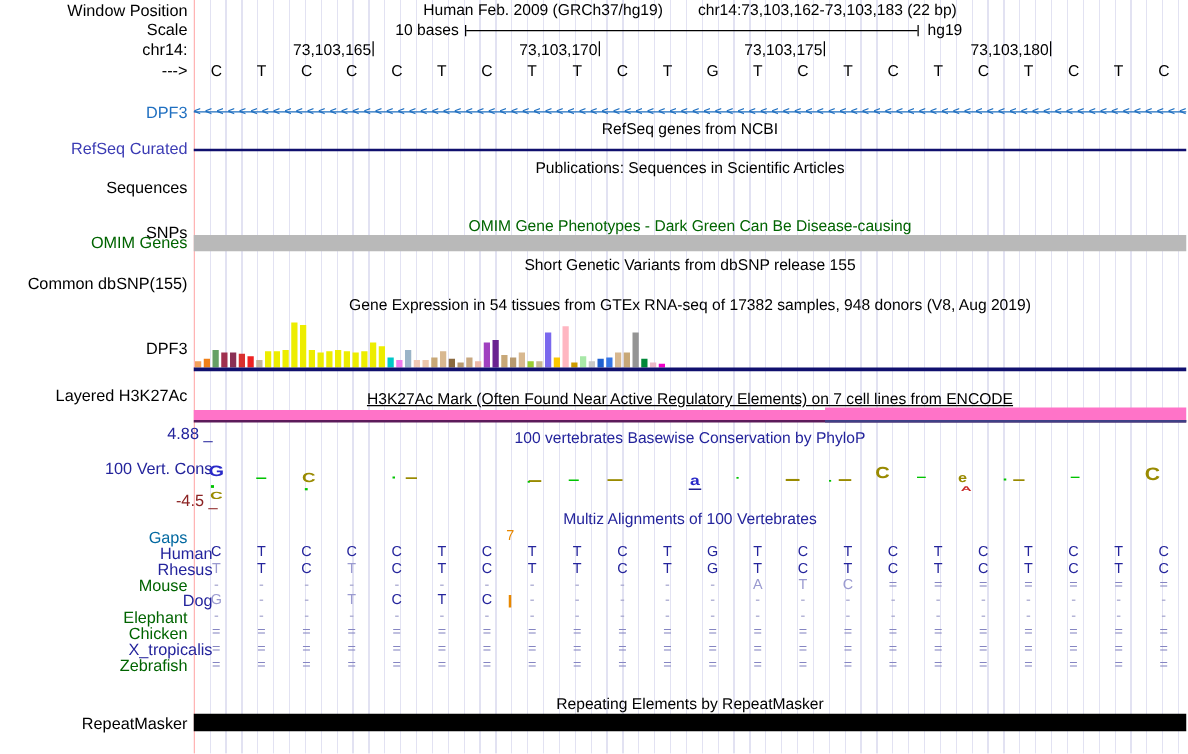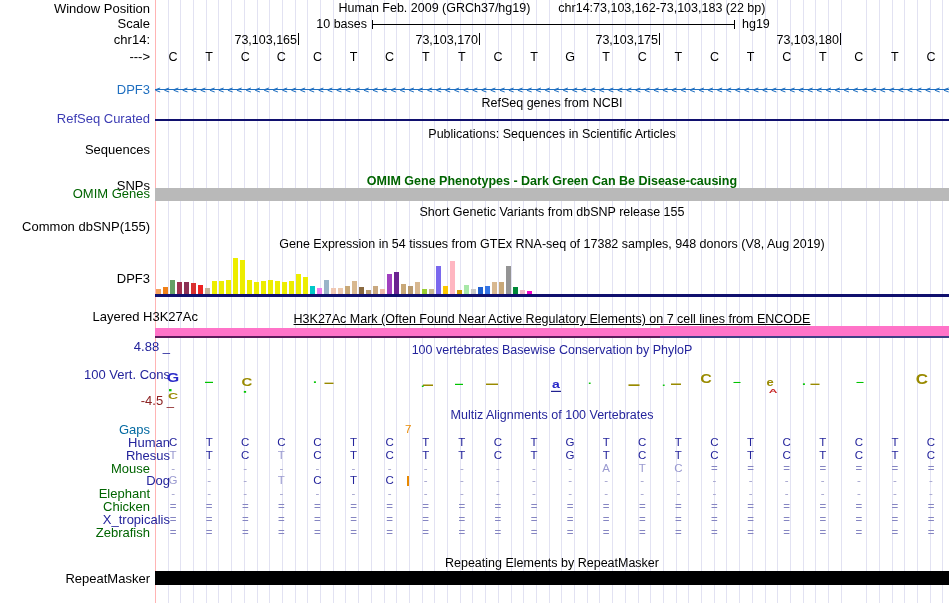--- a/index.html
+++ b/index.html
@@ -5,21 +5,21 @@
   html,body{margin:0;padding:0;background:#fff;}
   #page{position:relative;width:950px;height:603px;background:#fff;overflow:hidden;
         font-family:"Liberation Sans","DejaVu Sans",sans-serif;color:#000;}
   .grid{position:absolute;left:155px;top:0;width:794px;height:603px;
         border-left:1px solid #ffb4b4;
         background:repeating-linear-gradient(to right,transparent 0,transparent 11.7px,#e2e2f2 11.7px,#e2e2f2 12.7px);}
   .gutter-label{position:absolute;left:0;width:150px;text-align:right;font-size:13px;
         line-height:14px;white-space:nowrap;}
   .title{position:absolute;left:155px;width:794px;text-align:center;font-size:12.5px;
         line-height:13px;white-space:nowrap;}
-  .t-green{color:#006400;font-weight:bold;}
+  .t-green{color:#006400;}
   .t-blue{color:#24249c;}
   .lbl-geneblue{color:#1f6fc0;}
   .lbl-refseq{color:#3c3cb4;}
   .lbl-green{color:#006400;}
   .lbl-navy{color:#24249c;padding-left:20px;}
   .lbl-maroon{color:#8b2222;}
   .lbl-orange{color:#0369a1;}
   #top-title{position:absolute;left:155px;top:1px;width:794px;display:flex;
         justify-content:center;gap:28px;font-size:12.5px;white-space:nowrap;}
   #scale-text{position:absolute;left:155px;top:17px;width:212px;text-align:right;font-size:12.5px;}
@@ -289,21 +289,21 @@
       <span class="gbar" style="left: 337px; height: 12px; background: rgb(216, 184, 144);"></span>
       <span class="gbar" style="left: 344px; height: 12px; background: rgb(200, 168, 120);"></span>
       <span class="gbar" style="left: 351px; height: 28px; background: rgb(148, 148, 148);"></span>
       <span class="gbar" style="left: 358px; height: 7px; background: rgb(0, 136, 56);"></span>
       <span class="gbar" style="left: 365px; height: 4px; background: rgb(236, 184, 200);"></span>
       <span class="gbar" style="left: 372px; height: 3px; background: rgb(240, 0, 200);"></span>
     </div>
   <div class="gtex-baseline"></div>
 
   <div class="title" style="top:313px;text-decoration:underline;">H3K27Ac Mark (Often Found Near Active Regulatory Elements) on 7 cell lines from ENCODE</div>
-  <div class="gutter-label" style="top:310px;padding-left:48px;">Layered H3K27Ac</div>
+  <div class="gutter-label" style="top:310px;">Layered H3K27Ac</div>
   <div class="h3k-left"></div>
   <div class="h3k-right"></div>
   <div class="h3k-under"></div>
   <div class="h3k-under-r"></div>
 
   <div class="gutter-label lbl-navy" style="top:340px;">4.88 _</div>
   <div class="title t-blue" style="top:344px;">100 vertebrates Basewise Conservation by PhyloP</div>
   <div class="gutter-label lbl-navy" style="top:368px;">100 Vert. Cons</div>
   <div class="gutter-label lbl-maroon" style="top:394px;padding-left:24px;">-4.5 _</div>
   <div id="cons-glyphs">

